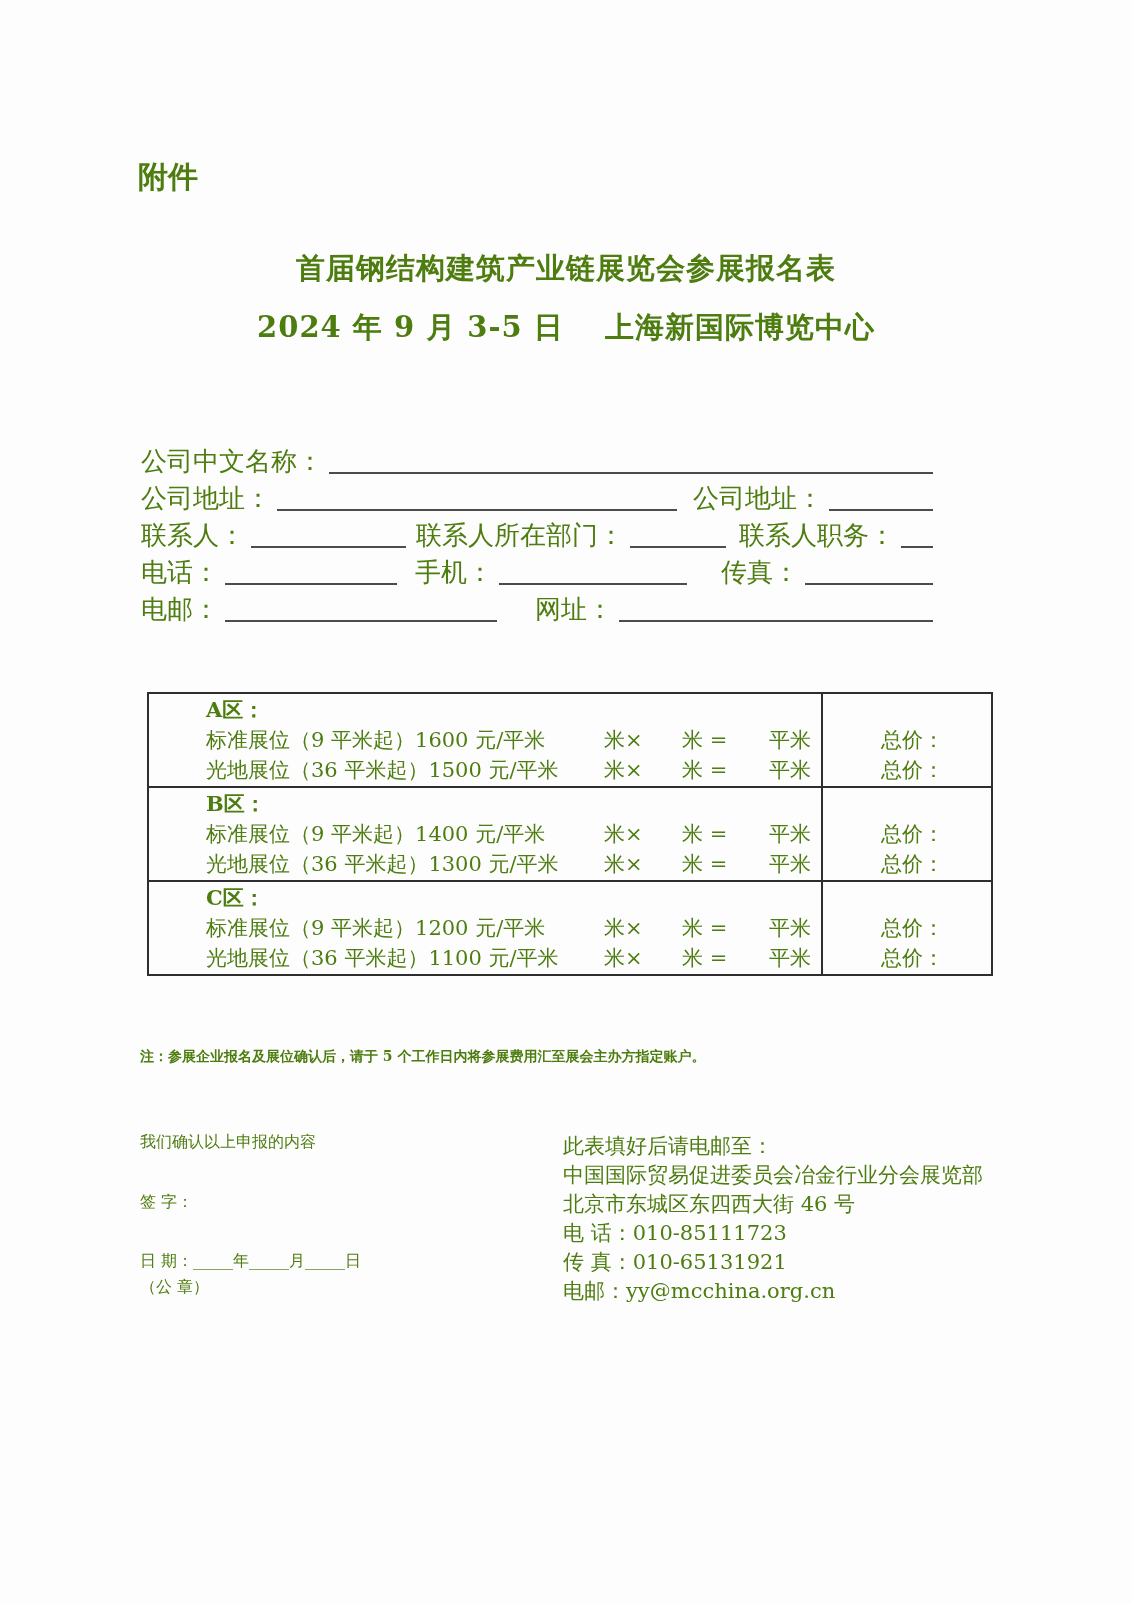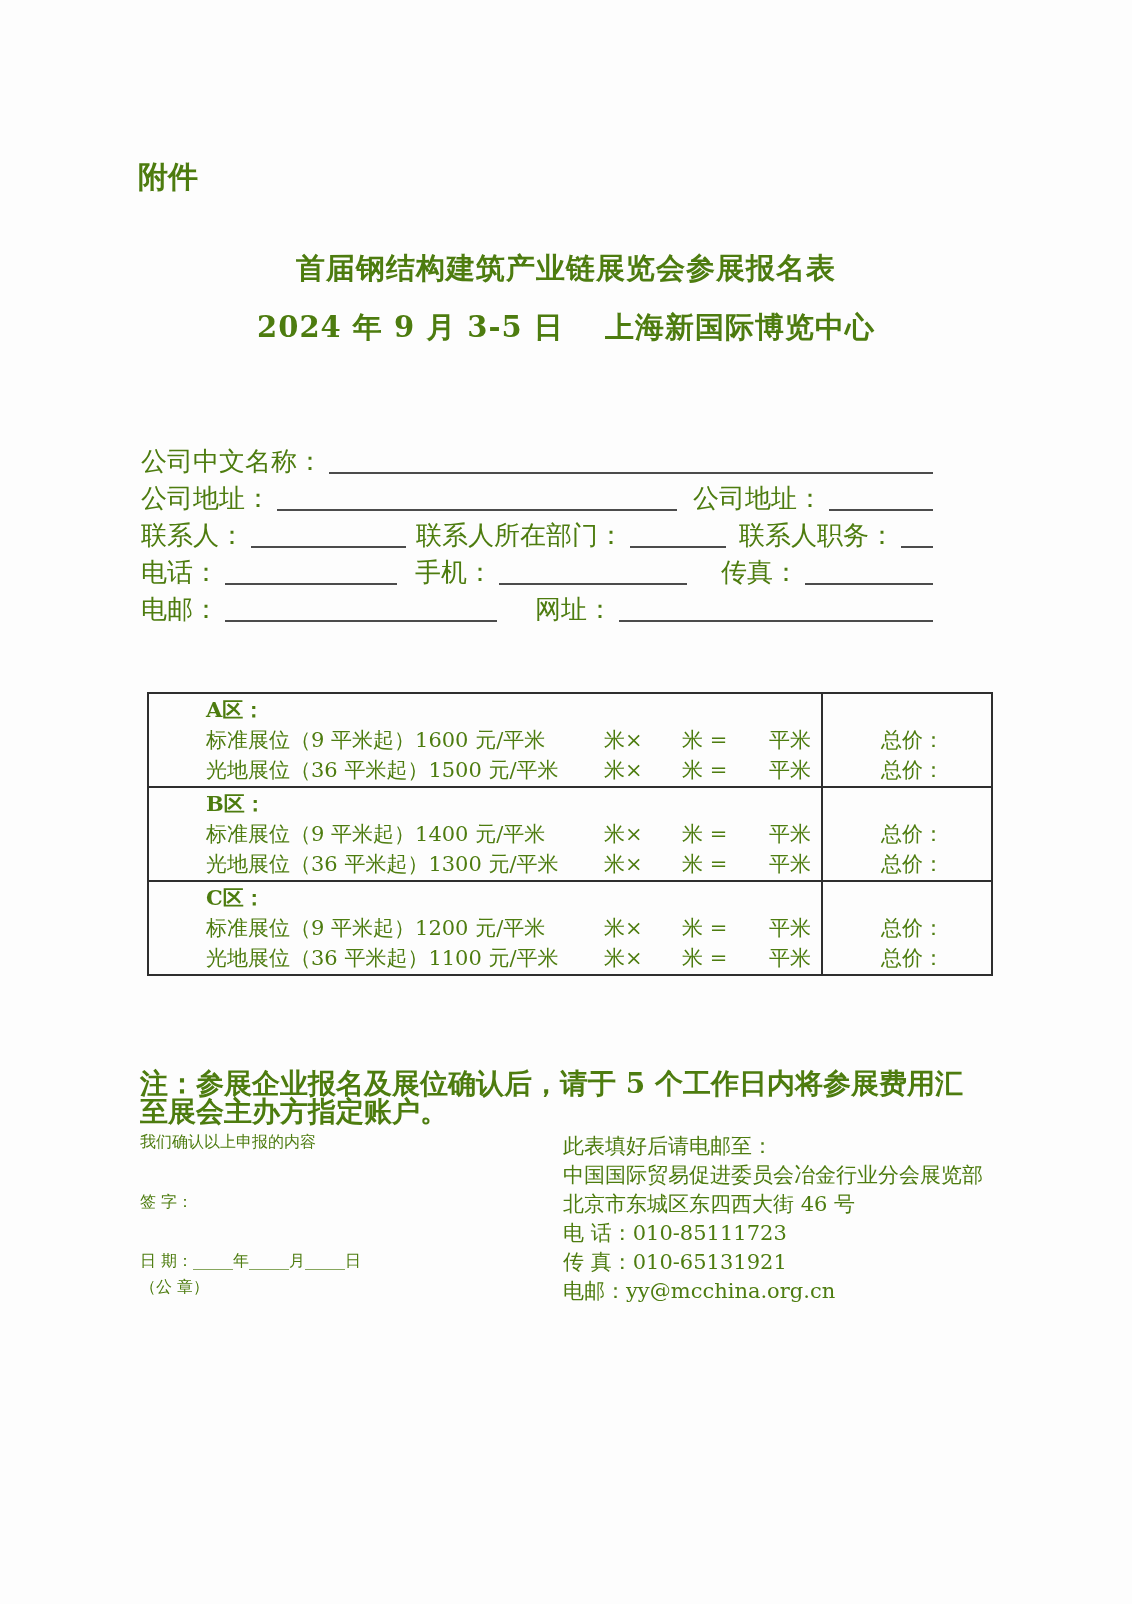--- a/index.html
+++ b/index.html
@@ -78,24 +78,23 @@
   .tbl-line { line-height: 30px; height: 30px; white-space: nowrap; margin-left: 48px; }
   .zone-label { font-weight: 700; }
   .booth-line { display: flex; }
   .booth-line .desc { width: 398px; }
   .booth-line .mx  { width: 78px; }
   .booth-line .meq { width: 87px; }
   .note-line {
     position: absolute;
     left: 140px; top: 1042px;
     width: 840px;
-    font-size: 28px;
+    font-size: 14px;
     font-weight: 700;
     line-height: 28px;
-    margin-top: 28px;
   }
   .confirm-block {
     position: absolute;
     left: 140px; top: 1129px;
     width: 400px;
     font-size: 16px;
   }
   .confirm-block .cline { line-height: 26px; }
   .confirm-block .sig   { margin-top: 34px; }
   .confirm-block .date  { margin-top: 33px; }

